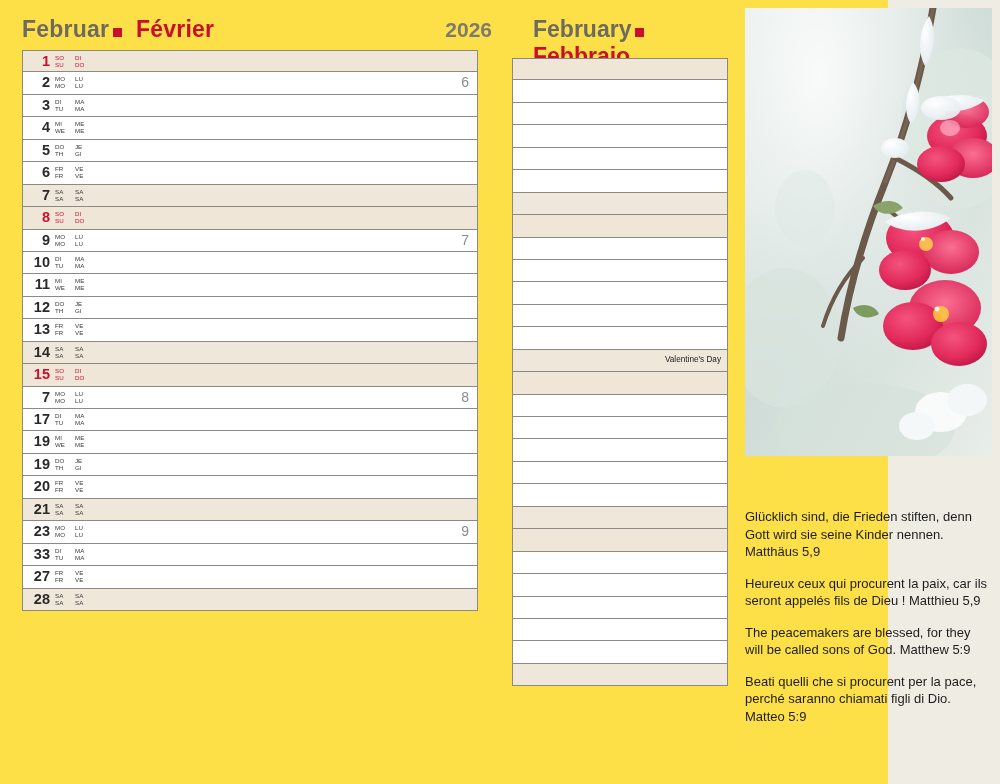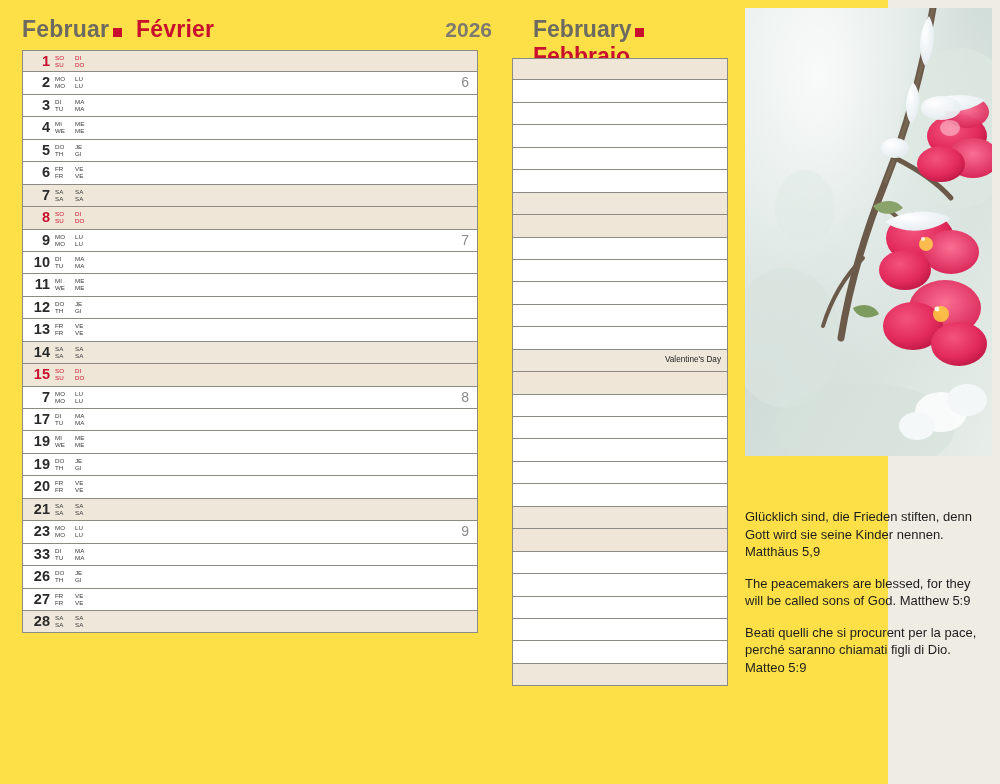--- a/index.html
+++ b/index.html
@@ -544,34 +544,20 @@
       <div class="row ">
         <div class="daynum">33</div>
         <div class="dowbox">
           <div class="dowcol">
             <span>DI</span>
             <span>TU</span>
           </div>
           <div class="dowcol">
             <span>MA</span>
             <span>MA</span>
-          </div>
-        </div>
-        <div class="cellbody"></div>
-      </div>
-      <div class="row ">
-        <div class="daynum">26</div>
-        <div class="dowbox">
-          <div class="dowcol">
-            <span>DO</span>
-            <span>TH</span>
-          </div>
-          <div class="dowcol">
-            <span>JE</span>
-            <span>GI</span>
           </div>
         </div>
         <div class="cellbody"></div>
       </div>
       <div class="row ">
         <div class="daynum">27</div>
         <div class="dowbox">
           <div class="dowcol">
             <span>FR</span>
             <span>FR</span>
@@ -710,17 +696,18 @@
       </g>
 
       <path d="M128 198 C140 190 152 192 158 200 C148 208 134 208 128 198 Z" fill="#8aa36a"></path>
       <path d="M108 300 C120 294 130 298 134 306 C124 312 112 310 108 300 Z" fill="#7d9a5f"></path>
       <ellipse cx="60" cy="200" rx="30" ry="38" fill="#e0eae5" opacity="0.55"></ellipse>
     </svg>
   </div>
 
   <div class="quotes" id="quotes">
       <div class="quote">Glücklich sind, die Frieden stiften, denn Gott wird sie seine Kinder nennen.  Matthäus 5,9</div>
+      <div class="quote">Heureux ceux qui procurent la paix, car ils seront appelés fils de Dieu ! Matthieu 5,9</div>
       <div class="quote">The peacemakers are blessed, for they will be called sons of God. Matthew 5:9</div>
       <div class="quote">Beati quelli che si procurent per la pace, perché saranno chiamati figli di Dio.  Matteo 5:9</div>
     </div>
 
 </div>
 
 </body></html>

